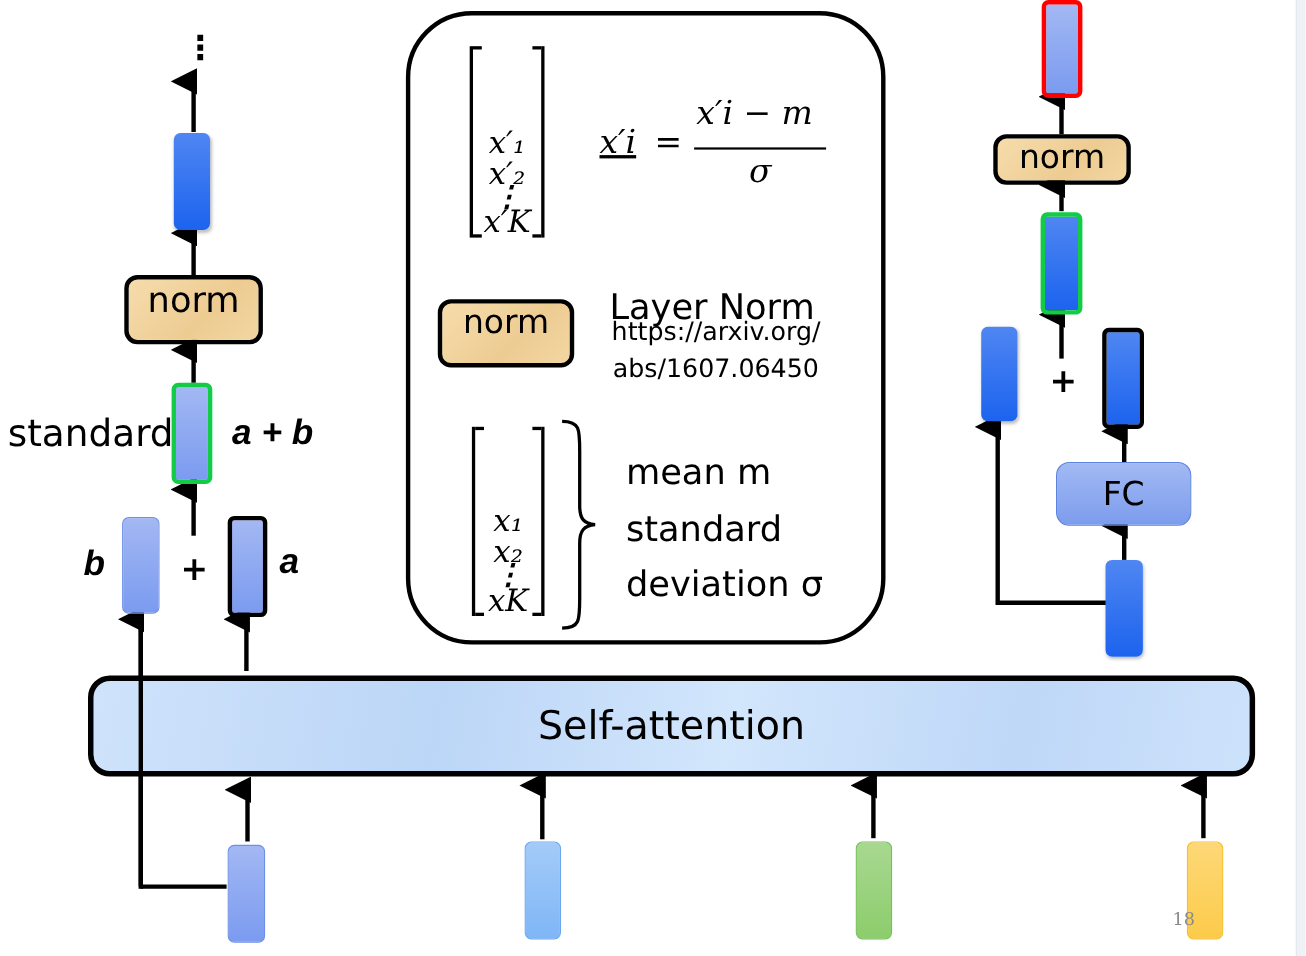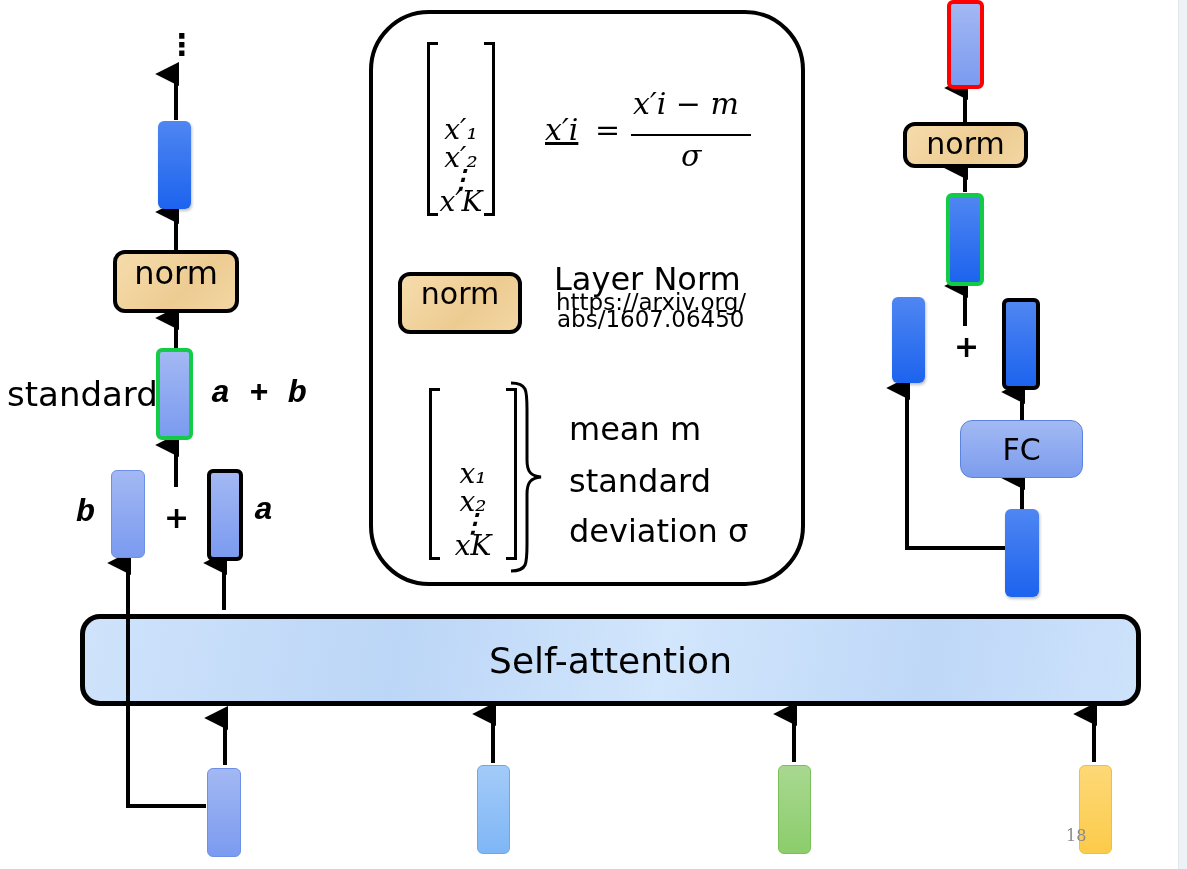--- a/index.html
+++ b/index.html
@@ -27,21 +27,21 @@
         display:flex; align-items:center; justify-content:center;
         font-family:"DejaVu Sans", sans-serif; font-size:30px; color:#000; }
   .sa { position:absolute; left:80px; top:614px; width:1061px; height:92px; box-sizing:border-box;
         border:5px solid #000; border-radius:20px;
         background:linear-gradient(100deg,#cfe3fb,#bcd6f7 30%,#d2e6fc 55%,#bfd8f8 80%,#cde2fb);
         display:flex; align-items:center; justify-content:center;
         font-family:"DejaVu Sans", sans-serif; font-size:36px; color:#000; }
   .ln-box { position:absolute; left:369px; top:10px; width:436px; height:576px; box-sizing:border-box;
             border:4px solid #000; border-radius:60px; background:#fff; }
   .math { font-family:"DejaVu Serif", serif; font-style:italic; color:#000; }
-  .mathb { font-family:Liberation Mono, monospace; font-style:italic; font-weight:bold; color:#000; }
+  .mathb { font-family:Liberation Sans, sans-serif; font-style:italic; font-weight:bold; color:#000; }
   .txt { font-family:"DejaVu Sans", sans-serif; color:#000; }
   .plus { position:absolute; font-family:"DejaVu Sans", sans-serif; font-weight:bold; font-size:30px; color:#000; line-height:1; }
   .matrix { position:absolute; box-sizing:border-box; border-left:3px solid #000; border-right:3px solid #000;
             display:flex; flex-direction:column; align-items:center; justify-content:flex-end; }
   .matrix::before, .matrix::after { content:""; position:absolute; left:0; right:0; height:0; }
   .mtick { position:absolute; width:8px; height:3px; background:#000; }
   .mcell { font-family:"DejaVu Serif", serif; font-style:italic; font-size:28px; line-height:1; color:#000; white-space:nowrap; }
   .vdots { font-family:"DejaVu Serif", serif; font-size:26px; line-height:0.6; font-weight:bold; text-align:center; }
   .page-num { position:absolute; left:1066px; top:826px; font-family:"DejaVu Serif", serif; font-size:16px; color:#8a8a8a; }
 </style>
@@ -116,23 +116,23 @@
   <span class="math" style="position:absolute;left:50px;top:26px;font-size:30px;font-style:normal;">=</span>
   <span class="math" style="position:absolute;left:88px;top:0;font-size:30px;text-align:right;">x′i − m</span>
   <span style="position:absolute;left:86px;top:48px;width:120px;height:2px;background:#000;"></span>
   <span class="math" style="position:absolute;left:136px;top:52px;font-size:30px;">σ</span>
 </div>
 <div class="norm" style="left:398px;top:272px;width:124px;height:62px;font-size:30px;">
   <span>norm</span>
 </div>
 <div class="abs txt" style="left:554px;top:260px;font-size:32px;">Layer Norm</div>
 <div class="abs txt" style="left:556px;top:289px;font-size:23px;">https://arxiv.org/</div>
-<div class="abs txt" style="left:557px;top:306px;font-size:23px;">abs/1607.06450</div>
+<div class="abs txt" style="left:557px;top:323px;font-size:23px;">abs/1607.06450</div>
 
-<div class="matrix" style="left:429px;top:388px;width:88px;height:172px;padding:0 4px;">
+<div class="matrix" style="left:429px;top:388px;width:66px;height:172px;padding:0 4px;">
   <span class="mtick" style="left:0;top:0"></span>
     <span class="mtick" style="right:0;top:0"></span>
   <span class="mtick" style="left:0;bottom:0"></span>
     <span class="mtick" style="right:0;bottom:0"></span>
   <span class="mcell">x₁</span>
   <span class="mcell">x₂</span>
   <span class="mcell vdots">⋮</span>
   <span class="mcell">xK</span>
 </div>
 <svg class="abs" style="left:505px;top:380px" width="40" height="194">

